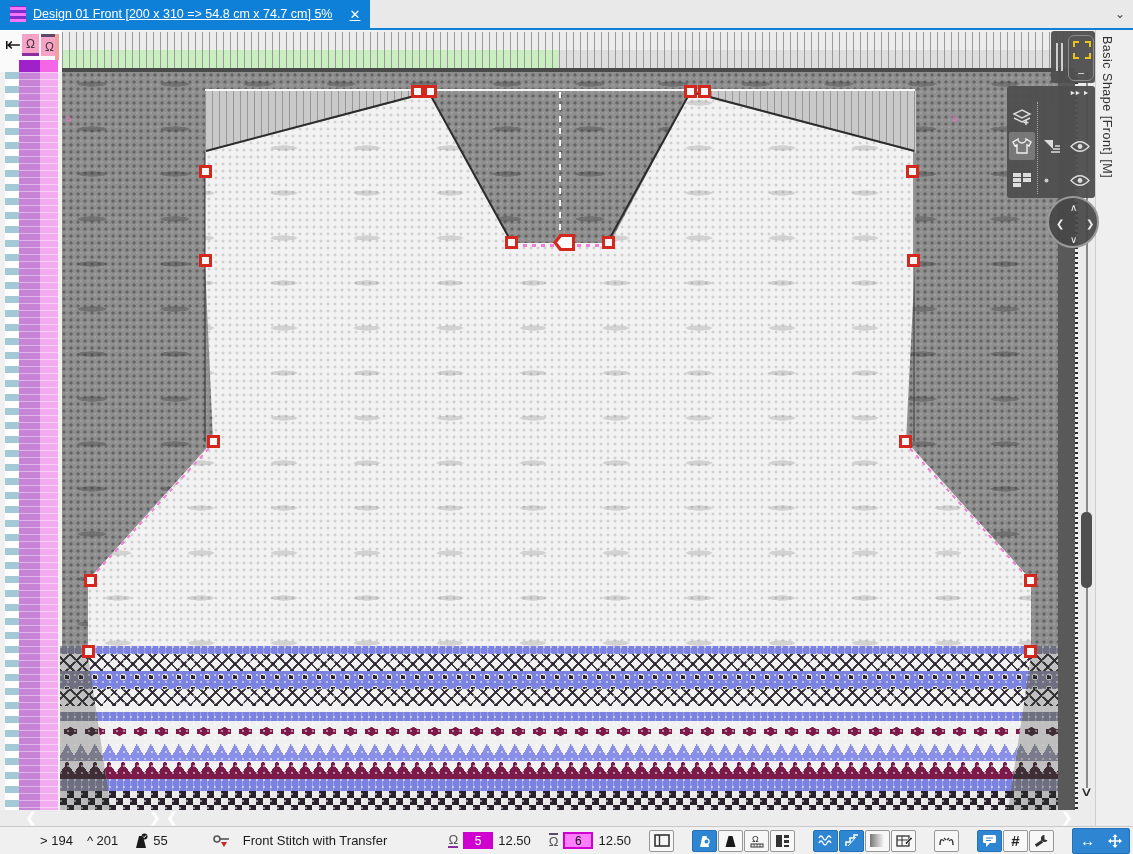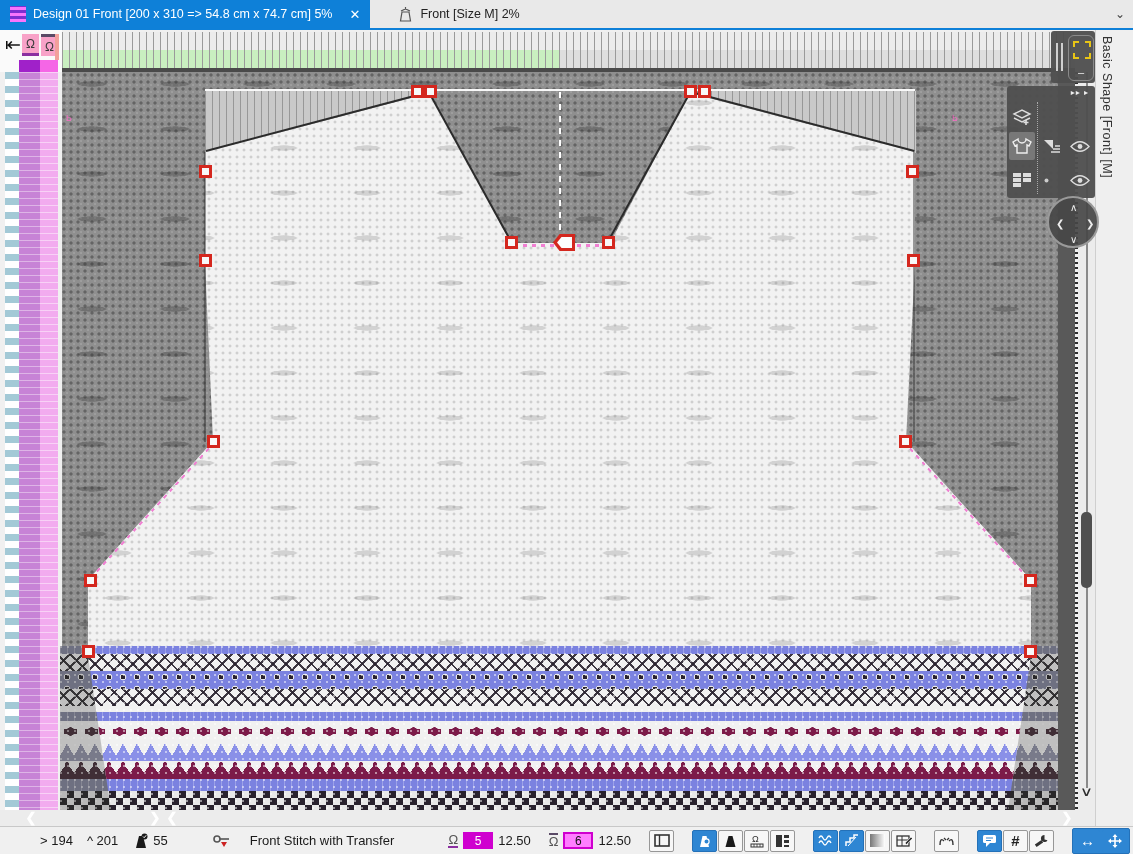--- a/index.html
+++ b/index.html
@@ -2,21 +2,21 @@
 <html><head>
 <meta charset="utf-8">
 <style>
   html,body{margin:0;padding:0;}
   body{width:1133px;height:854px;position:relative;overflow:hidden;background:#f0f0f0;
        font-family:"Liberation Sans",sans-serif;-webkit-font-smoothing:antialiased;}
   .abs{position:absolute;}
   
   .tabbar{left:0;top:0;width:1133px;height:30px;background:#e9e9e9;border-bottom:2px solid #0e80d8;box-sizing:border-box;display:flex;align-items:stretch;}
   .tab{display:flex;align-items:center;gap:7px;padding:0 10px;font-size:12.5px;color:#222;cursor:default;}
-  .tab.active{background:#0e80d8;color:#fff;}
+  .tab.active{background:#0e80d8;color:#fff;text-decoration:underline;}
   .tabicon{width:16px;height:16px;flex:0 0 auto;}
   .ticon1{background:#7c2fd0;background-image:repeating-linear-gradient(0deg,rgba(255,120,255,.95) 0 3px,transparent 3px 6px);}
   .ticon2{background:#e8611c;background-image:radial-gradient(circle at 3px 3px,#fff 1.4px,transparent 1.8px);background-size:5px 5px;}
   .tclose{margin-left:10px;font-size:13px;}
   .tab-overflow{margin-left:auto;margin-right:8px;align-self:center;color:#444;font-size:12px;}
   
   .corner{left:0;top:30px;width:62px;height:42px;background:#fafafa;}
   .tobar{left:2px;top:34px;width:22px;height:22px;font-size:19px;color:#111;line-height:22px;text-align:center;}
   .hdrbox{width:17px;height:22px;top:34px;background:#f8a2c8;display:flex;align-items:center;justify-content:center;font-size:12px;color:#3c3c3c;box-sizing:border-box;}
   .hdrbox.u{border-bottom:3px solid #8b2fa0;}
@@ -128,27 +128,20 @@
 </style>
 </head>
 <body>
 
 <div class="abs tabbar">
   <div class="tab active">
     <span class="tabicon ticon1"></span>
     <span>Design 01 Front [200 x 310 =&gt; 54.8 cm x 74.7 cm] 5%</span>
     <span class="tclose">✕</span>
   </div>
-  <div class="tab" style="margin-left:18px;">
-    <svg width="15" height="16" viewBox="0 0 15 16">
-        <path d="M7.5 1 v2 M3 5 l4.5 -2 l4.5 2" fill="none" stroke="#555" stroke-width="1.2"></path>
-        <path d="M4 6 h7 l1.5 9 h-10 z" fill="none" stroke="#555" stroke-width="1.2"></path>
-      </svg>
-    <span>Front [Size M] 2%</span>
-  </div>
   <span class="tab-overflow">⌄</span>
 </div>
 
 <div class="abs corner"></div>
 <div class="abs tobar">⇤</div>
 <div class="abs hdrbox u" style="left:22px;">
     <span>Ω</span>
   </div>
 <div class="abs hdrbox o" style="left:41px;">
     <span>Ω</span>
@@ -339,21 +332,21 @@
     <span>&gt; 194</span>
     <span>^ 201</span>
     <span style="display:flex;align-items:center;gap:3px;">
       <svg width="18" height="18" viewBox="0 0 18 18">
           <path d="M4 16 L7 4 h4 l3 12 z" fill="#1a1a1a"></path>
           <circle cx="12.5" cy="4.5" r="3" fill="#1a1a1a"></circle>
           <path d="M11 4.5 l1.2 1.2 l2 -2.4" stroke="#fff" stroke-width="1" fill="none"></path>
         </svg>
       <span>55</span>
     </span>
-    <span style="display:flex;align-items:center;gap:19px;margin-left:30px;">
+    <span style="display:flex;align-items:center;gap:12px;margin-left:30px;">
       <svg width="19" height="14" viewBox="0 0 19 14">
           <circle cx="5" cy="5" r="3" fill="none" stroke="#555" stroke-width="1.6"></circle>
           <path d="M8 5 h9" stroke="#555" stroke-width="1.6"></path>
           <path d="M9 8 h6 l-3 5 z" fill="#c22"></path>
         </svg>
       <span>Front Stitch with Transfer</span>
     </span>
   </div>
   <div class="sright">
     <span class="omega u">Ω</span>

